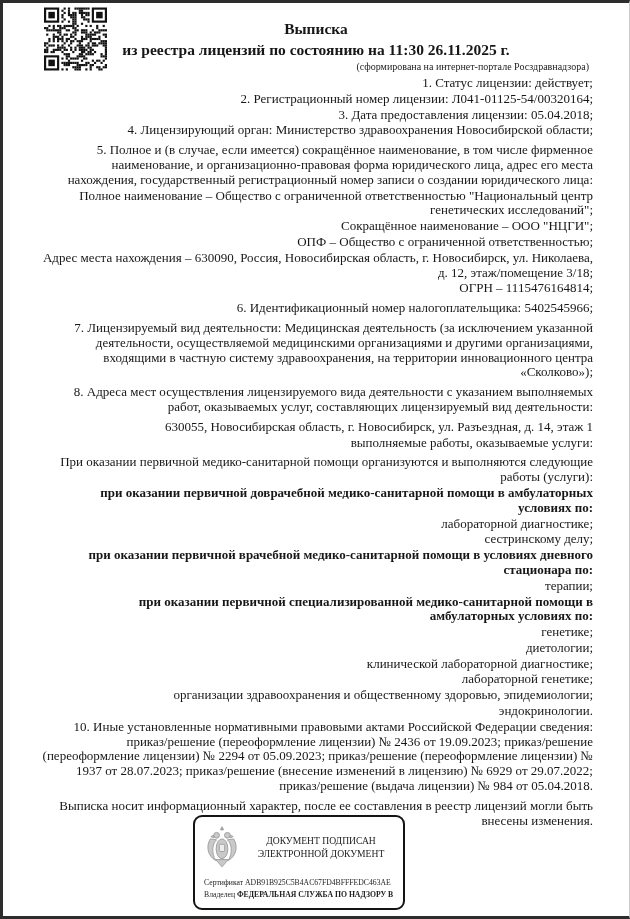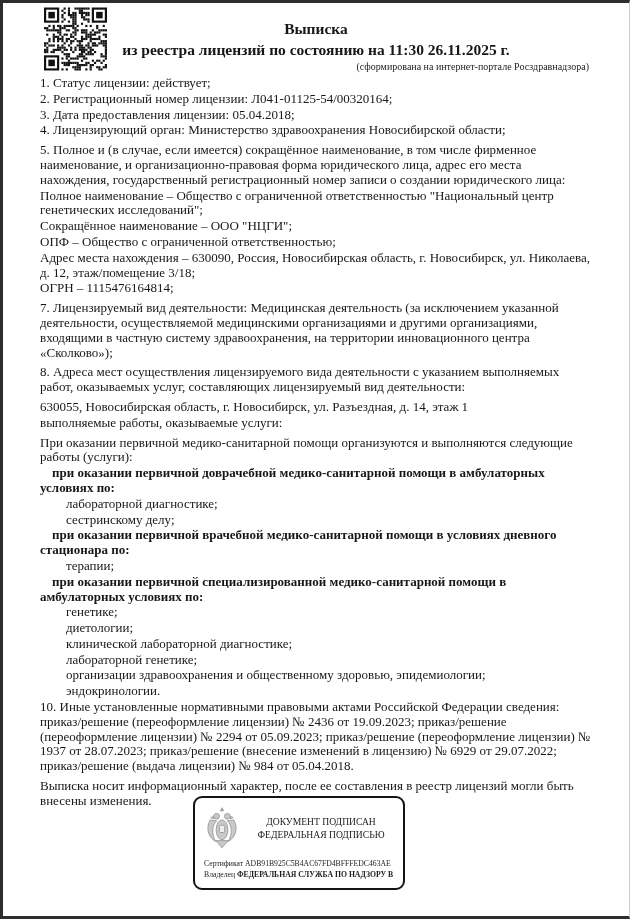--- a/index.html
+++ b/index.html
@@ -6,21 +6,21 @@
   .page{
     position:relative;width:630px;height:919px;background:#ffffff;
     box-sizing:border-box;overflow:hidden;
     border-top:3px solid #2d2d2d;border-left:3px solid #2d2d2d;
     border-bottom:3px solid #2d2d2d;border-right:1px solid #cccccc;
     font-family:"Liberation Serif","DejaVu Serif",serif;color:#171717;
   }
   .qr{position:absolute;left:41px;top:4px;width:63px;height:64px;}
   .hdr{padding-top:15px;text-align:center;font-weight:bold;font-size:15.5px;line-height:21px;}
   .note{text-align:right;padding-right:40px;font-size:10px;margin-top:1px;margin-bottom:4px;color:#222;}
-  .bodytext{padding:0 36px 0 37px;font-size:13px;line-height:14.8px;text-align:left;}
+  .bodytext{padding:0 36px 0 37px;font-size:13px;line-height:14.8px;text-align:right;}
   .para{margin:1px 0;}
   .ind1{text-indent:12px;font-weight:bold;}
   .ind2{text-indent:26px;}
   .gap{margin-top:5px;}
   .stamp{
     width:212px;margin-left:190px;margin-top:-14px;background:#fff;
     border:2px solid #141414;border-radius:9px;padding:8px 9px 7px 9px;box-sizing:border-box;
   }
   .stamp-head{display:flex;align-items:center;gap:8px;}
   .stamp-title{flex:1;text-align:center;font-weight:normal;font-size:9.6px;line-height:13px;color:#1c1c1c;}
@@ -362,20 +362,21 @@
       <div class="para">1. Статус лицензии: действует;</div>
       <div class="para">2. Регистрационный номер лицензии: Л041-01125-54/00320164;</div>
       <div class="para">3. Дата предоставления лицензии: 05.04.2018;</div>
       <div class="para">4. Лицензирующий орган: Министерство здравоохранения Новосибирской области;</div>
       <div class="para gap">5. Полное и (в случае, если имеется) сокращённое наименование, в том числе фирменное наименование, и организационно-правовая форма юридического лица, адрес его места нахождения, государственный регистрационный номер записи о создании юридического лица:</div>
       <div class="para">Полное наименование – Общество с ограниченной ответственностью "Национальный центр генетических исследований";</div>
       <div class="para">Сокращённое наименование – ООО "НЦГИ";</div>
       <div class="para">ОПФ – Общество с ограниченной ответственностью;</div>
       <div class="para">Адрес места нахождения – 630090, Россия, Новосибирская область, г. Новосибирск, ул. Николаева, д. 12, этаж/помещение 3/18;</div>
       <div class="para">ОГРН – 1115476164814;</div>
+      <div class="para gap">6. Идентификационный номер налогоплательщика: 5402545966;</div>
       <div class="para gap">7. Лицензируемый вид деятельности: Медицинская деятельность (за исключением указанной деятельности, осуществляемой медицинскими организациями и другими организациями, входящими в частную систему здравоохранения, на территории инновационного центра «Сколково»);</div>
       <div class="para gap">8. Адреса мест осуществления лицензируемого вида деятельности с указанием выполняемых работ, оказываемых услуг, составляющих лицензируемый вид деятельности:</div>
       <div class="para gap">630055, Новосибирская область, г. Новосибирск, ул. Разъездная, д. 14, этаж 1</div>
       <div class="para">выполняемые работы, оказываемые услуги:</div>
       <div class="para gap">При оказании первичной медико-санитарной помощи организуются и выполняются следующие работы (услуги):</div>
       <div class="para ind1">при оказании первичной доврачебной медико-санитарной помощи в амбулаторных условиях по:</div>
       <div class="para ind2">лабораторной диагностике;</div>
       <div class="para ind2">сестринскому делу;</div>
       <div class="para ind1">при оказании первичной врачебной медико-санитарной помощи в условиях дневного стационара по:</div>
       <div class="para ind2">терапии;</div>
@@ -402,21 +403,21 @@
           <path d="M29.2,11 l3.2,1.4 -3.2,1.4 Z"></path>
           <path d="M7,15 C2,23 4,34 13,39 C8,30 9,21 14,16 Z"></path>
           <path d="M33,15 C38,23 36,34 27,39 C32,30 31,21 26,16 Z"></path>
           <ellipse cx="20" cy="26" rx="6.5" ry="11"></ellipse>
           <path d="M13,38 L20,46 L27,38 Z"></path>
           <rect x="17" y="21" width="6" height="8" rx="1" fill="#ededed"></rect>
         </g>
       </svg>
       <div class="stamp-title">
         <div>ДОКУМЕНТ ПОДПИСАН</div>
-        <div>ФЕДЕРАЛЬНАЯ ПОДПИСЬЮ</div>
+        <div>ЭЛЕКТРОННОЙ ДОКУМЕНТ</div>
       </div>
     </div>
     <div class="stamp-lines">
       <div class="stamp-line"><span>Сертификат </span><span>ADB91B925C5B4AC67FD4BFFFEDC463AE</span></div>
       <div class="stamp-line"><span>Владелец </span><b>ФЕДЕРАЛЬНАЯ СЛУЖБА ПО НАДЗОРУ В С</b></div>
 
     </div>
   </div>
 
 </div>

